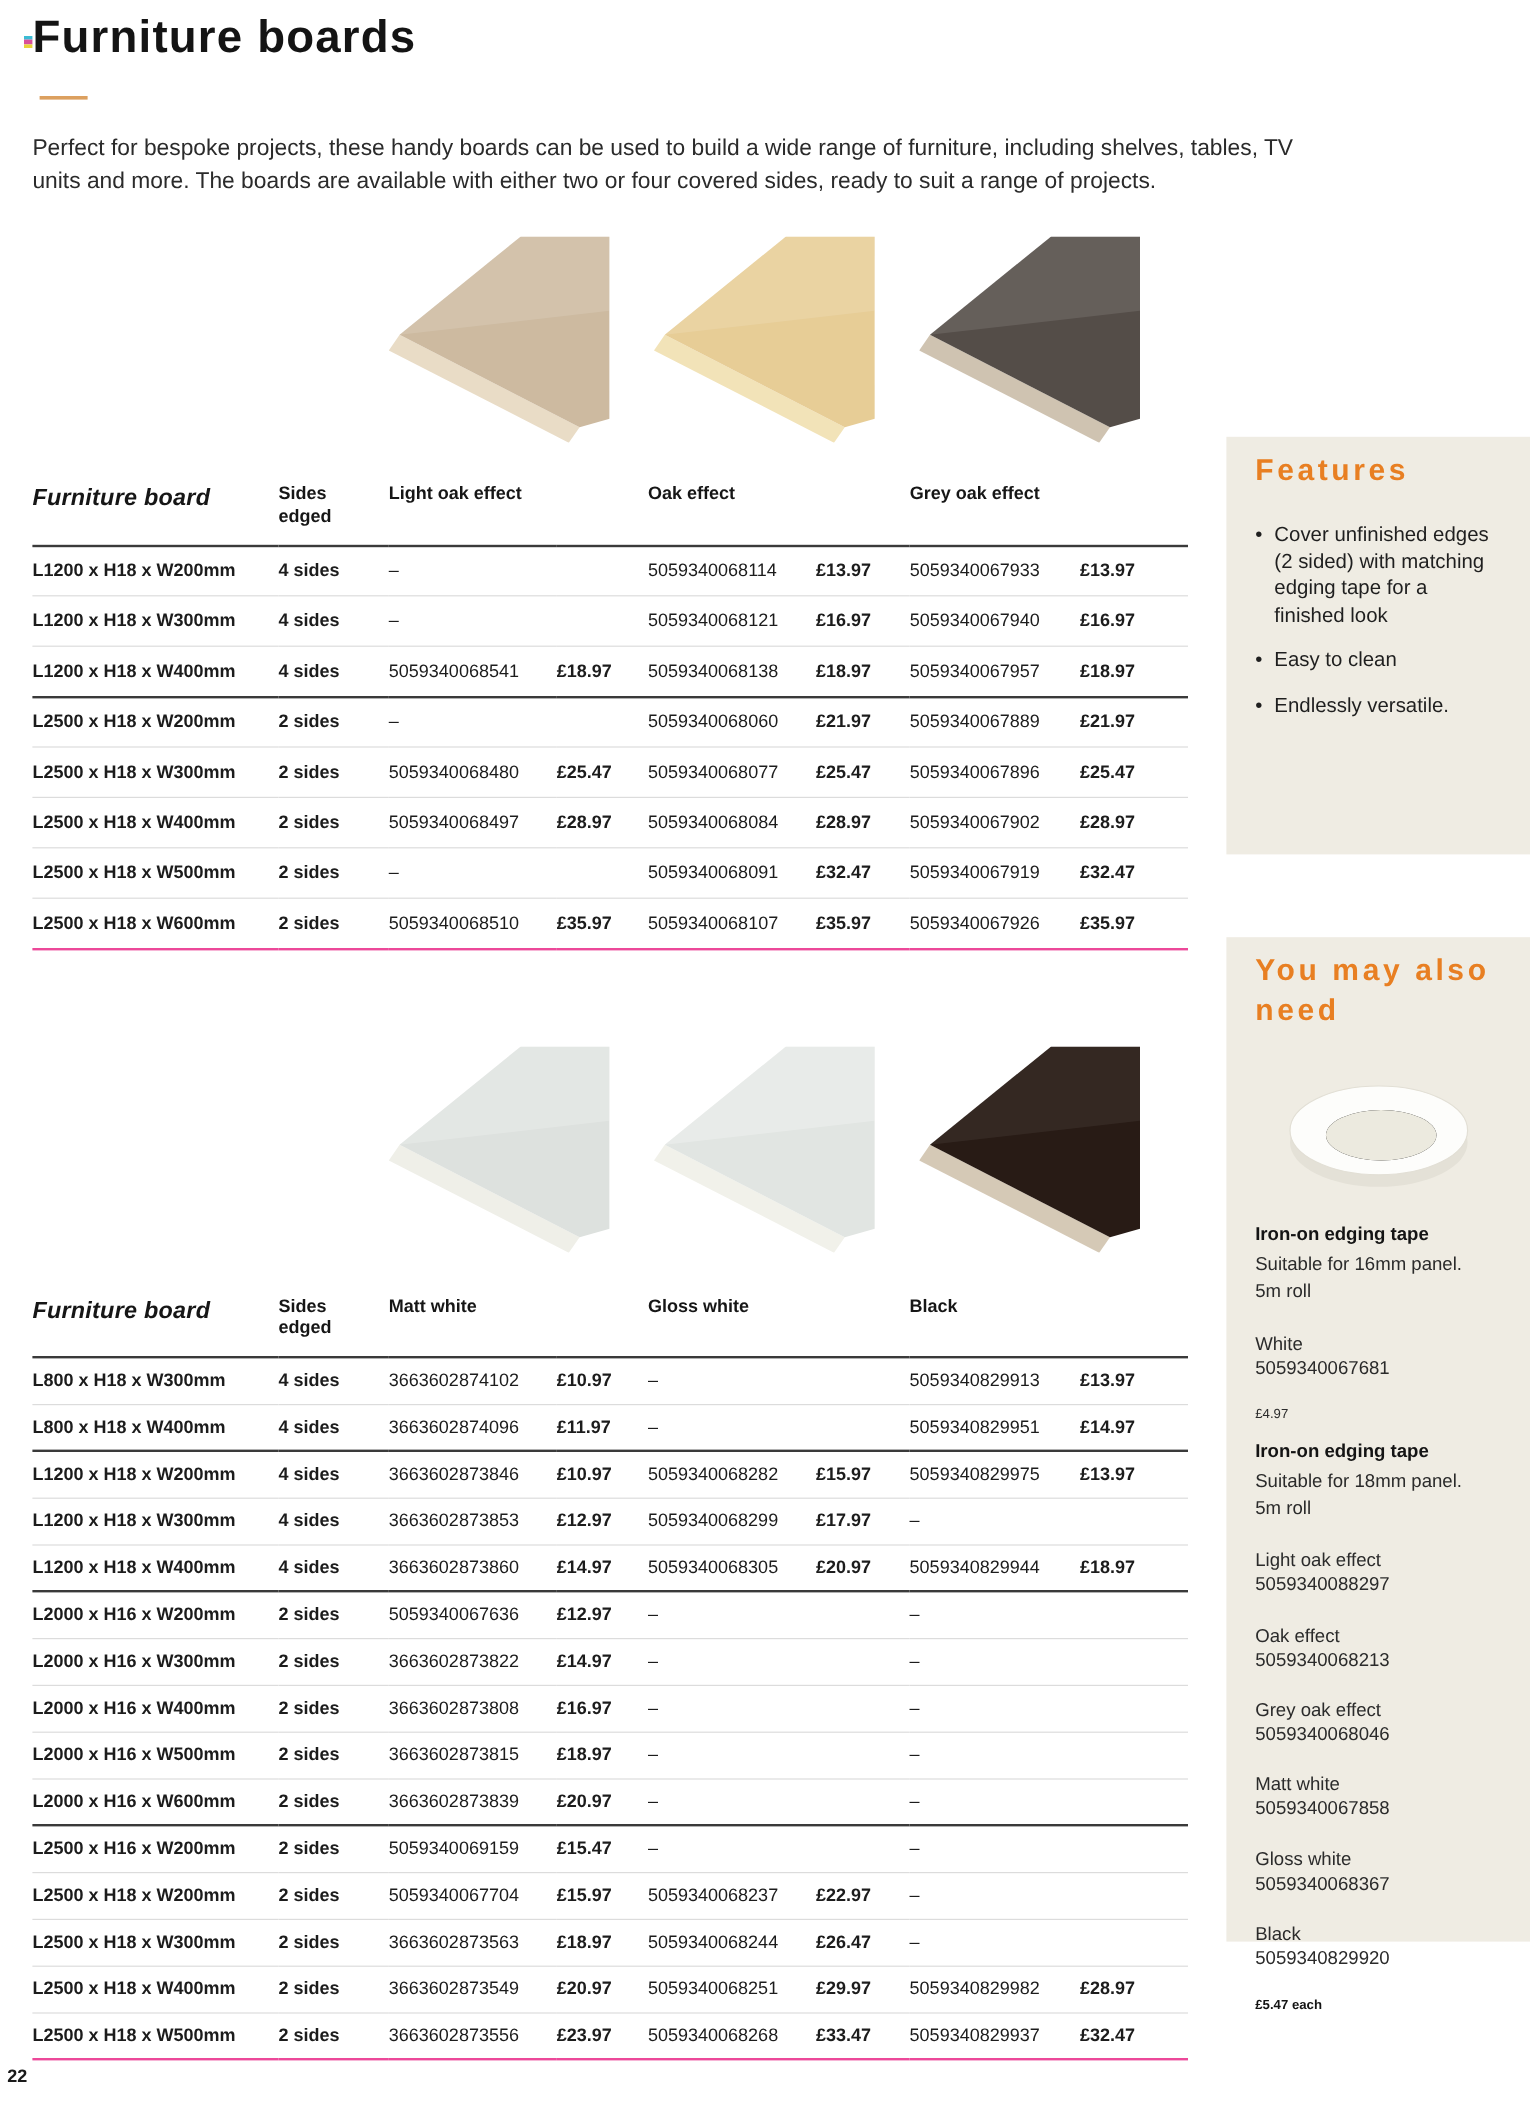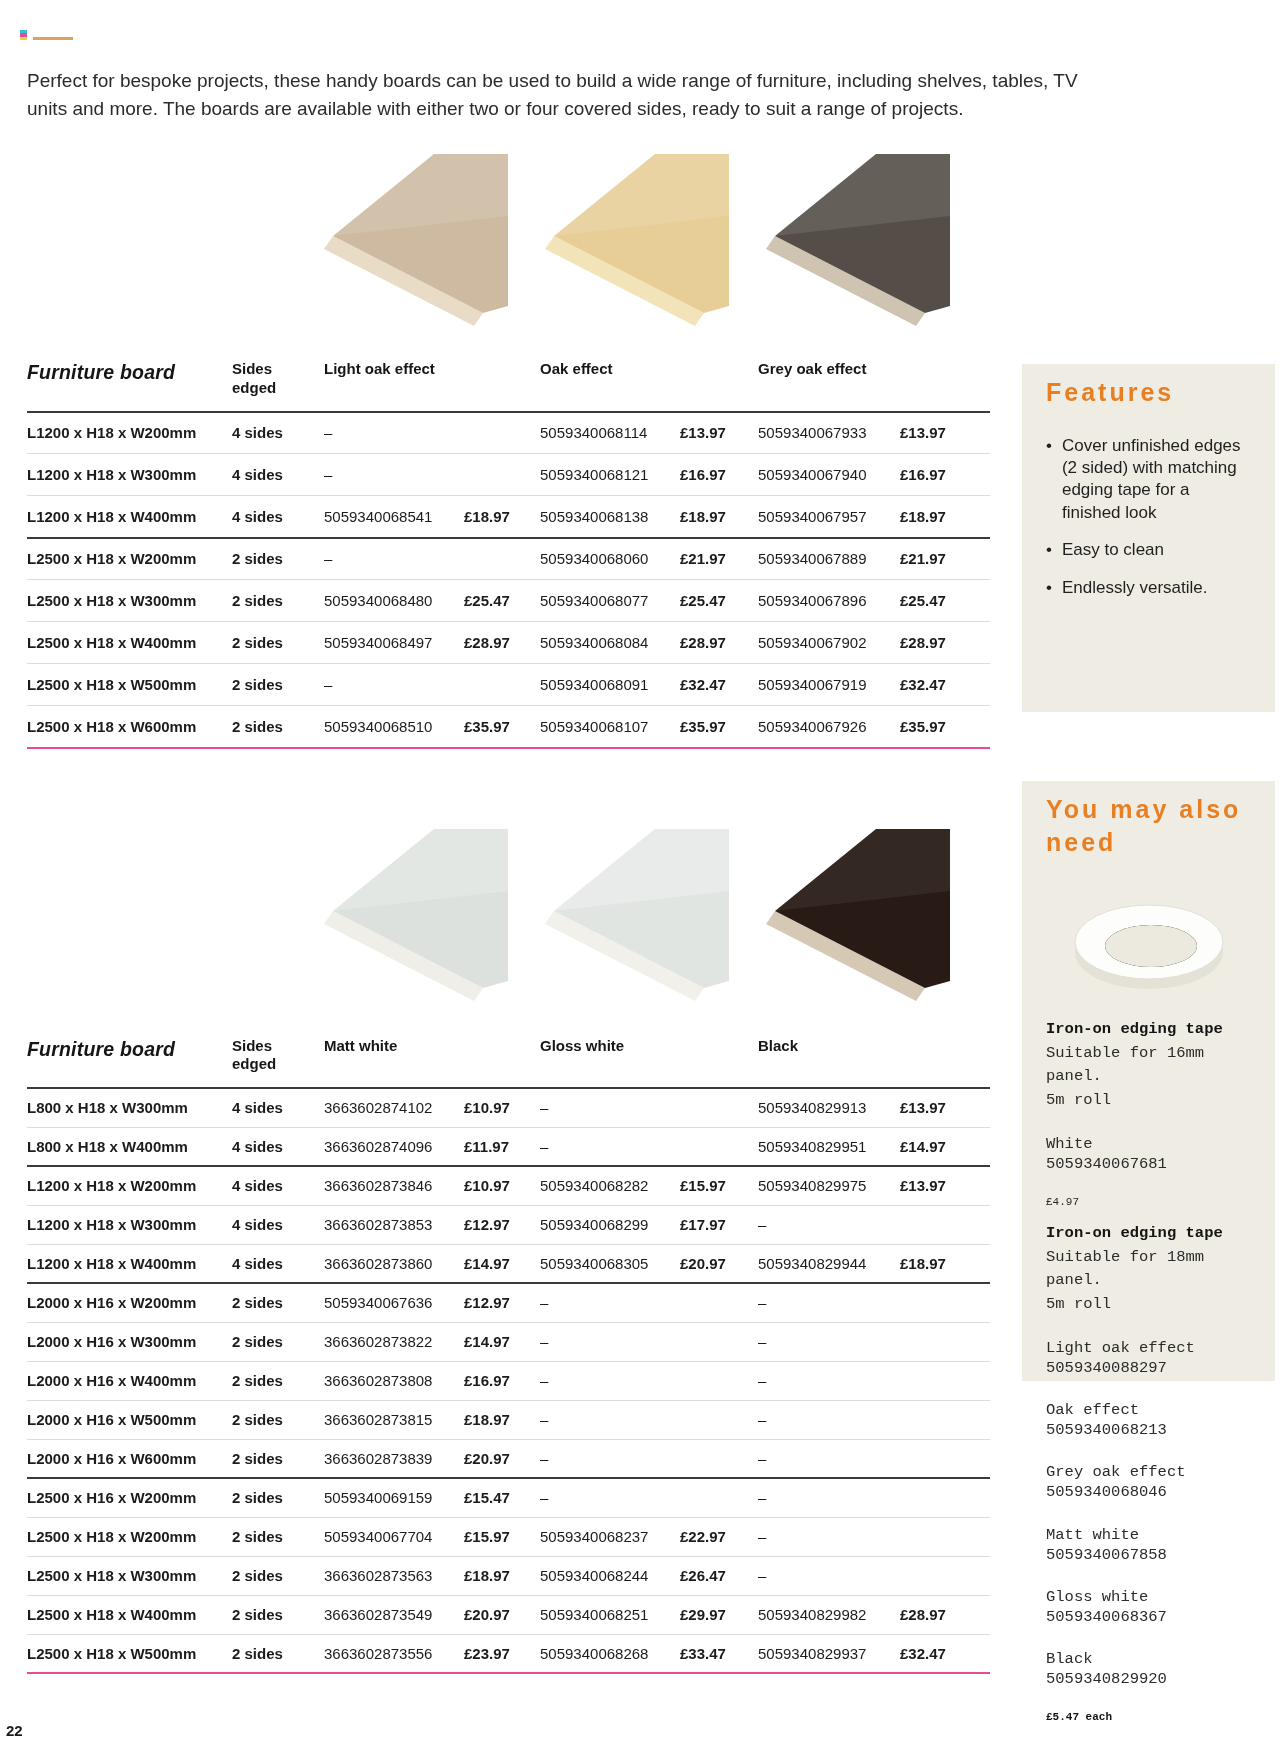--- a/index.html
+++ b/index.html
@@ -50,48 +50,49 @@
   #table2 td { height:39px; }
   td.dim-cell, td.sides-cell { font-weight:bold; color:#141414; }
   td.code-cell { color:#3c3c3c; }
   td.price-cell { font-weight:bold; color:#141414; }
   #table1 { margin-top:34px; }
   #table2 { margin-top:36px; }
 
   
   .side-box { position:absolute; left:1022px; width:253px; padding:12px 24px; }
   .features-box { top:364px; height:348px; }
-  .ymn-box { top:781px; height:600px; }
+  .ymn-box { top:781px; height:837px; }
   .side-heading { font-weight:bold; font-size:25px; letter-spacing:3px; line-height:1.3; }
   .features-list { list-style:none; margin-top:26px; }
   .features-list li { display:flex; gap:10px; font-size:17px; line-height:1.32; color:#1f1f1f; margin-bottom:15px; }
   .features-list li .bullet { font-size:17px; line-height:1.32; }
 
   .tape-figure { margin:26px auto 10px auto; width:190px; height:120px; }
-  .ymn-block { margin-top:16px;font-family:Liberation Mono, monospace; }
+  .ymn-block { margin-top:16px; }
   .ymn-title { font-weight:bold; font-size:15.5px; color:#141414; margin-bottom:4px; }
   .ymn-desc { font-size:15.5px; line-height:1.5; color:#2b2b2b; }
   .ymn-variant { margin:22px 0; }
   .ymn-variant .v-name, .ymn-variant .v-code { font-size:15.5px; line-height:1.3; color:#2b2b2b; }
   .ymn-price { font-size:11px; color:#2b2b2b; margin-top:2px; }
   .ymn-price.bold { font-weight:bold; color:#141414; }
 
   .page-number { position:absolute; left:6px; top:1722px; font-size:15px; font-weight:bold; color:#1a1a1a; }
 </style>
 </head>
 <body>
 
 <div class="page">
 
   <div class="print-mark">
     <span style="background: rgb(59, 188, 212);"></span>
     <span style="background: rgb(216, 79, 154);"></span>
     <span style="background: rgb(232, 210, 58);"></span>
   </div>
 
+  <h1 class="page-title">Furniture boards</h1>
   <div class="title-dash" style="background: rgb(220, 160, 95);"></div>
   <p class="intro">Perfect for bespoke projects, these handy boards can be used to build a wide range of furniture, including shelves, tables, TV units and more. The boards are available with either two or four covered sides, ready to suit a range of projects.</p>
 
   <div class="board-row first">
     <div class="board-img">
       <svg width="184" height="172" viewBox="0 0 184 172">
         <polygon points="0,95 150,172 159,159 9,82" fill="#e9dcc6"></polygon>
         <polygon points="9,82 159,159 184,152 184,0 110,0" fill="#cdbaa0"></polygon>
         <polygon points="9,82 110,0 184,0 184,62" fill="#ffffff" opacity="0.12"></polygon>
       </svg>

